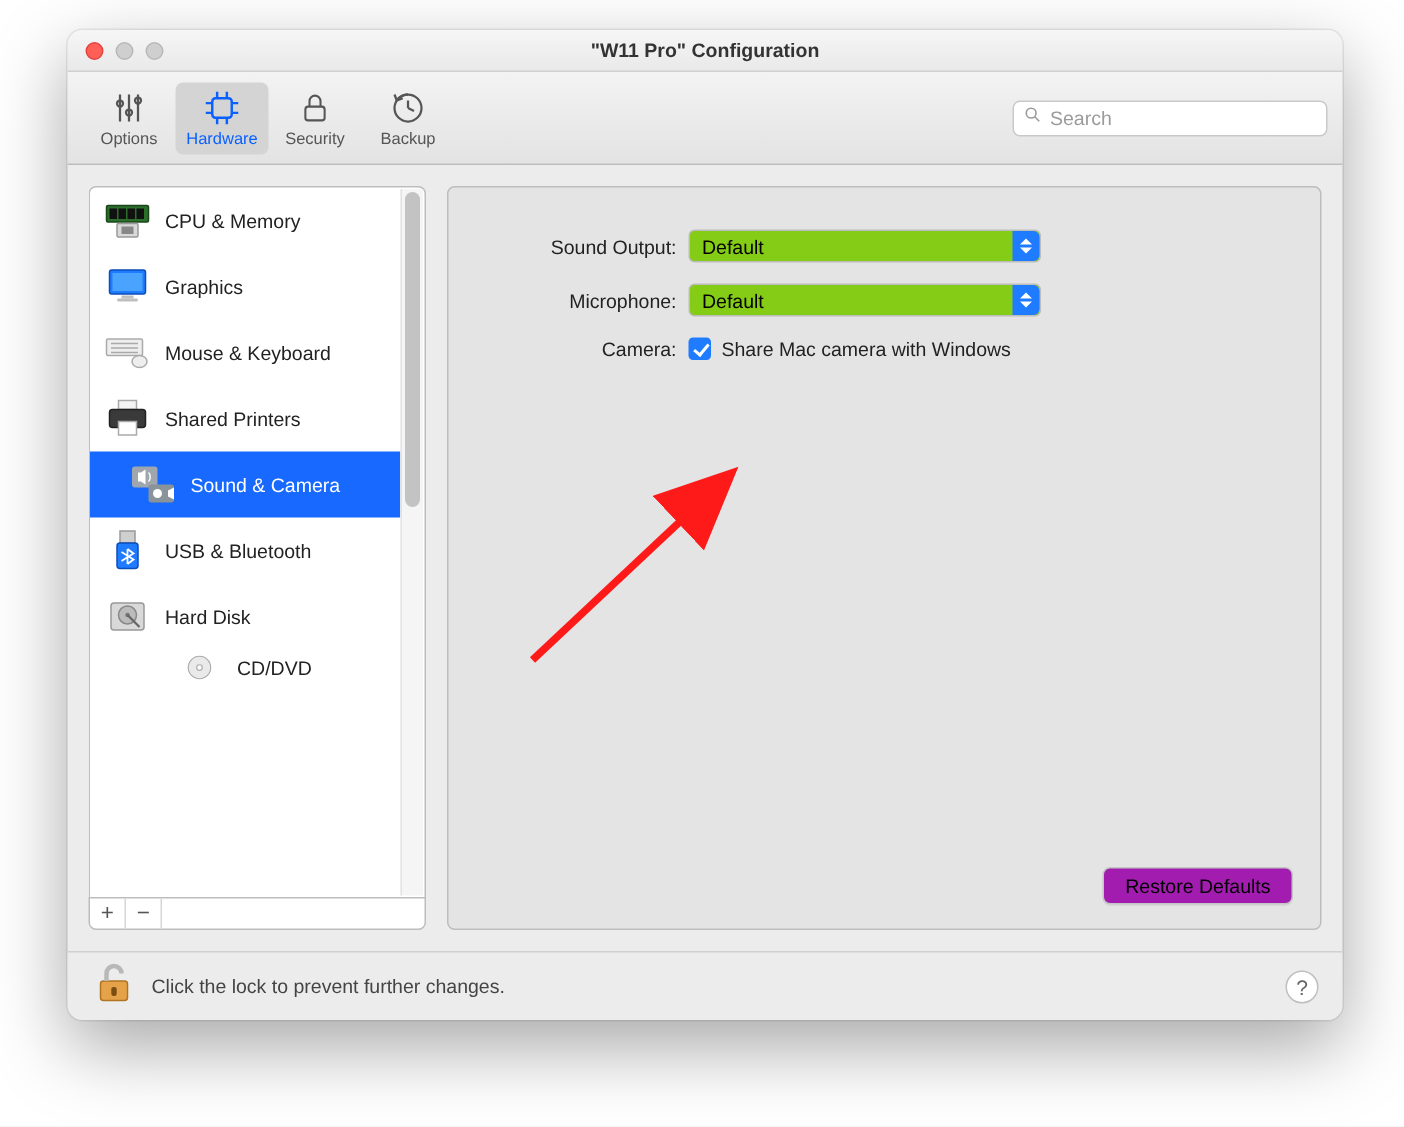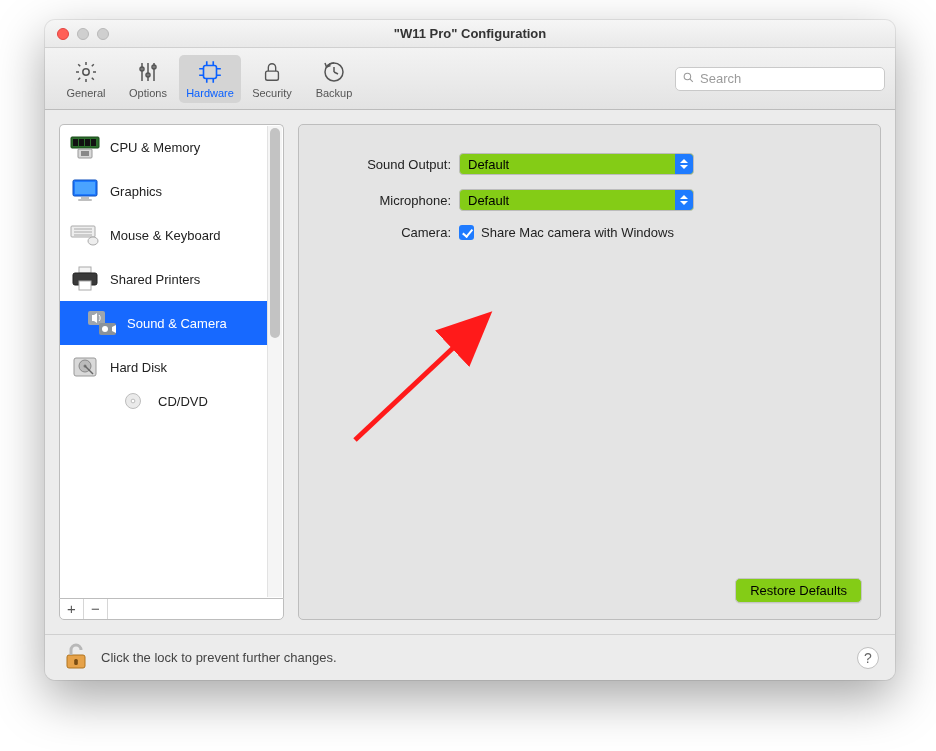--- a/index.html
+++ b/index.html
@@ -107,21 +107,21 @@
   .check-row .spacer { width:148px; }
   .checkbox {
     width:15px; height:15px; background:#1f7bff; border-radius:3px; margin-right:7px;
     display:flex; align-items:center; justify-content:center; flex-shrink:0;
   }
   .checkbox::after { content:""; width:4px; height:8px; border:solid #fff; border-width:0 2px 2px 0; transform:rotate(40deg) translateY(-1px);}
   .chk-label { font-size:13px; color:#222; }
 
   .restore {
     position:absolute; right:18px; bottom:16px;
-    background:#84cc16; border:1px solid #c5c5c5; border-radius:5px;
+    background:#a21caf; border:1px solid #c5c5c5; border-radius:5px;
     padding:4px 14px; font-size:13px; box-shadow:0 1px 0 rgba(0,0,0,0.05);
   }
 
   
   .footer {
     height:46px; border-top:1px solid #d0d0d0;
     display:flex; align-items:center; padding:0 16px; gap:10px;
     background:#ececec;
   }
   .footer-txt { font-size:13px; color:#444; }
@@ -143,29 +143,20 @@
     <div class="traffic">
       <div class="tl red"></div>
       <div class="tl yel"></div>
       <div class="tl grn"></div>
     </div>
     <div class="title">"W11 Pro" Configuration</div>
   </div>
 
   <div class="toolbar">
     <div class="tool-group">
-      <div class="tool-item">
-        <span class="ticon">
-          <svg width="24" height="24" viewBox="0 0 24 24">
-              <circle cx="12" cy="12" r="3.2"></circle>
-              <path d="M12 2v3M12 19v3M4.2 4.2l2 2M17.8 17.8l2 2M2 12h3M19 12h3M4.2 19.8l2-2M17.8 6.2l2-2"></path>
-            </svg>
-        </span>
-        <span>General</span>
-      </div>
       <div class="tool-item">
         <span class="ticon">
           <svg width="24" height="24" viewBox="0 0 24 24">
               <line x1="6" y1="3" x2="6" y2="21"></line>
               <line x1="12" y1="3" x2="12" y2="21"></line>
               <line x1="18" y1="3" x2="18" y2="21"></line>
               <circle cx="6" cy="9" r="2"></circle>
               <circle cx="12" cy="15" r="2"></circle>
               <circle cx="18" cy="7" r="2"></circle>
             </svg>
@@ -283,20 +274,30 @@
                   <path d="M12 5c1.5 1 1.5 5 0 6" stroke="#fff" fill="none"></path>
                   <rect x="12" y="13" width="17" height="12" rx="2" fill="#8a929a"></rect>
                   <path d="M25 17l4-2v8l-4-2z" fill="#fff"></path>
                   <circle cx="18" cy="19" r="3" fill="#fff"></circle>
                 </svg>
             </span>
             <span>Sound &amp; Camera</span>
           </div>
           <div class="sb-item">
             <span class="sb-icon">
+              <svg width="22" height="28" viewBox="0 0 22 28">
+                  <rect x="6" y="1" width="10" height="8" fill="#cfcfcf" stroke="#999"></rect>
+                  <rect x="4" y="9" width="14" height="17" rx="2" fill="#1f7bff" stroke="#0b4dbb"></rect>
+                  <path d="M11 13v10M11 13l4 3-8 5M11 23l4-3-8-5" stroke="#fff" fill="none" stroke-width="1.2"></path>
+                </svg>
+            </span>
+            <span>USB &amp; Bluetooth</span>
+          </div>
+          <div class="sb-item">
+            <span class="sb-icon">
               <svg width="26" height="24" viewBox="0 0 26 24">
                   <rect x="2" y="3" width="22" height="18" rx="2" fill="#d9d9d9" stroke="#999"></rect>
                   <circle cx="13" cy="11" r="6" fill="#bbb" stroke="#888"></circle>
                   <circle cx="13" cy="11" r="1.5" fill="#777"></circle>
                   <line x1="13" y1="11" x2="21" y2="19" stroke="#666" stroke-width="1.5"></line>
                 </svg>
             </span>
             <span>Hard Disk</span>
           </div>
           <div class="sb-item cut">

